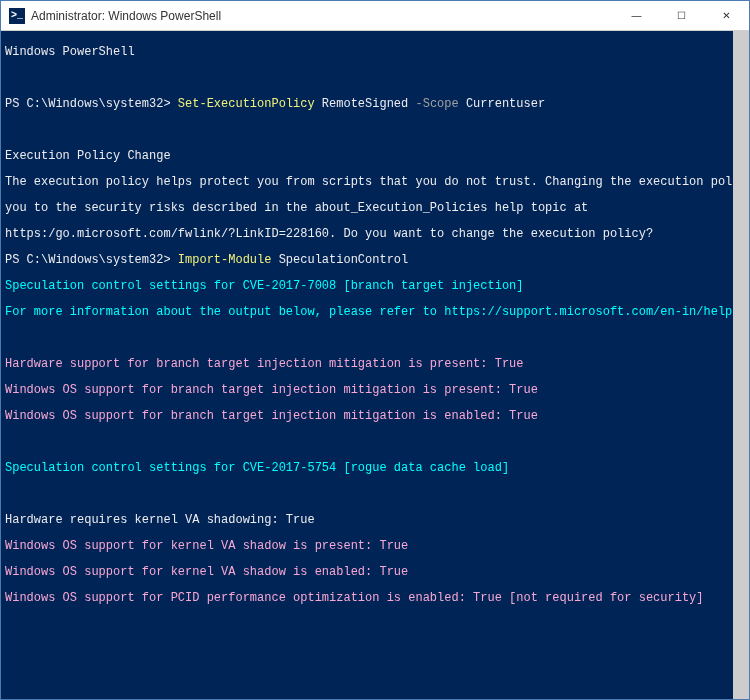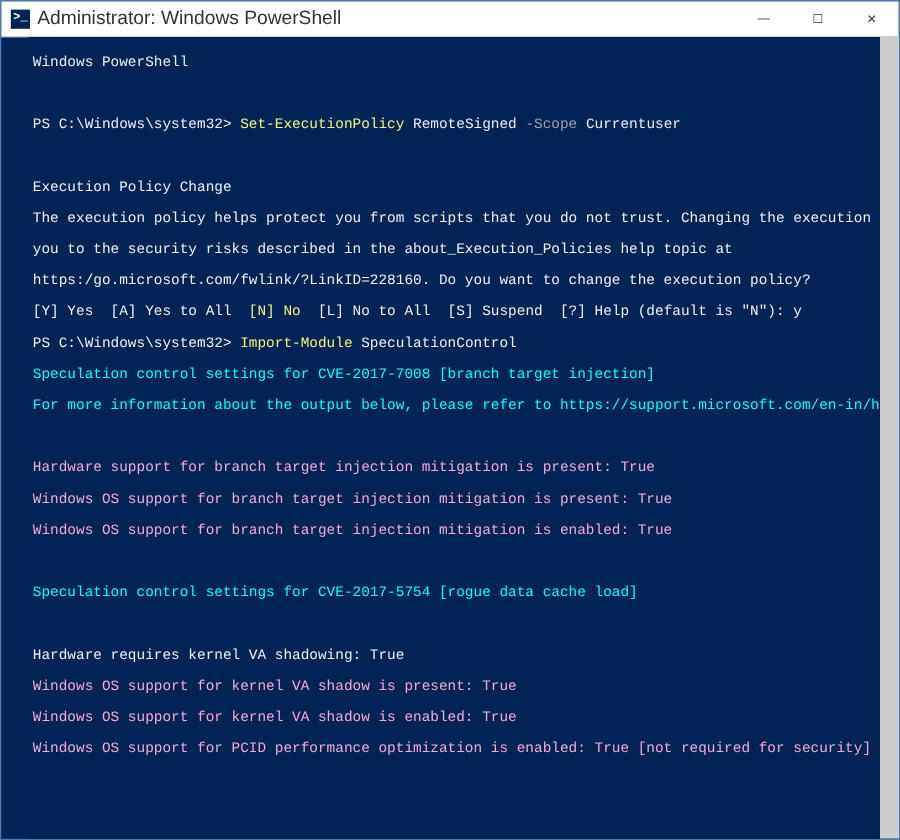--- a/index.html
+++ b/index.html
@@ -27,21 +27,21 @@
       display: flex;
       align-items: center;
       justify-content: center;
       color: #fff;
       font-size: 10px;
       font-weight: bold;
     }
     .titlebar-text {
       flex: 1;
       font-family: 'Segoe UI', sans-serif;
-      font-size: 16px;
+      font-size: 12px;
       color: #333;
     }
     .titlebar-controls {
       display: flex;
       height: 100%;
     }
     .titlebar-btn {
       width: 45px;
       height: 100%;
       display: flex;
@@ -54,21 +54,20 @@
     }
     .terminal {
       height: calc(100% - 30px);
       background: #012456;
       padding: 2px 4px;
       color: #eeedf0;
       overflow-y: auto;
       line-height: 13px;
       white-space: pre;
       position: relative;
-      margin-left: 22px;
     }
     .scrollbar {
       position: absolute;
       right: 0;
       top: 0;
       width: 16px;
       height: 100%;
       background: #f0f0f0;
     }
     .scrollbar-thumb {
@@ -99,21 +98,20 @@
 
 <div class="terminal">
 <span class="line white">Windows PowerShell</span>
 <span class="line"> </span>
 <span class="line"><span class="white">PS C:\Windows\system32&gt; </span><span class="cmd-yellow">Set-ExecutionPolicy</span><span class="white"> RemoteSigned </span><span class="darkgray">-Scope</span><span class="white"> Currentuser</span></span>
 <span class="line"> </span>
 <span class="line white">Execution Policy Change</span>
 <span class="line white">The execution policy helps protect you from scripts that you do not trust. Changing the execution policy might expose</span>
 <span class="line white">you to the security risks described in the about_Execution_Policies help topic at</span>
 <span class="line white">https:/go.microsoft.com/fwlink/?LinkID=228160. Do you want to change the execution policy?</span>
-<span class="line"><span class="white">[Y] Yes  [A] Yes to All  </span><span class="cmd-yellow">[N] No</span><span class="white">  [L] No to All  [S] Suspend  [?] Help (default is "N"): y</span></span>
 <span class="line"><span class="white">PS C:\Windows\system32&gt; </span><span class="cmd-yellow">Import-Module</span><span class="white"> SpeculationControl</span></span>
 <span class="line cyan">Speculation control settings for CVE-2017-7008 [branch target injection]</span>
 <span class="line cyan">For more information about the output below, please refer to https://support.microsoft.com/en-in/help/4074629</span>
 <span class="line"> </span>
 <span class="line green">Hardware support for branch target injection mitigation is present: True</span>
 <span class="line green">Windows OS support for branch target injection mitigation is present: True</span>
 <span class="line green">Windows OS support for branch target injection mitigation is enabled: True</span>
 <span class="line"> </span>
 <span class="line cyan">Speculation control settings for CVE-2017-5754 [rogue data cache load]</span>
 <span class="line"> </span>

